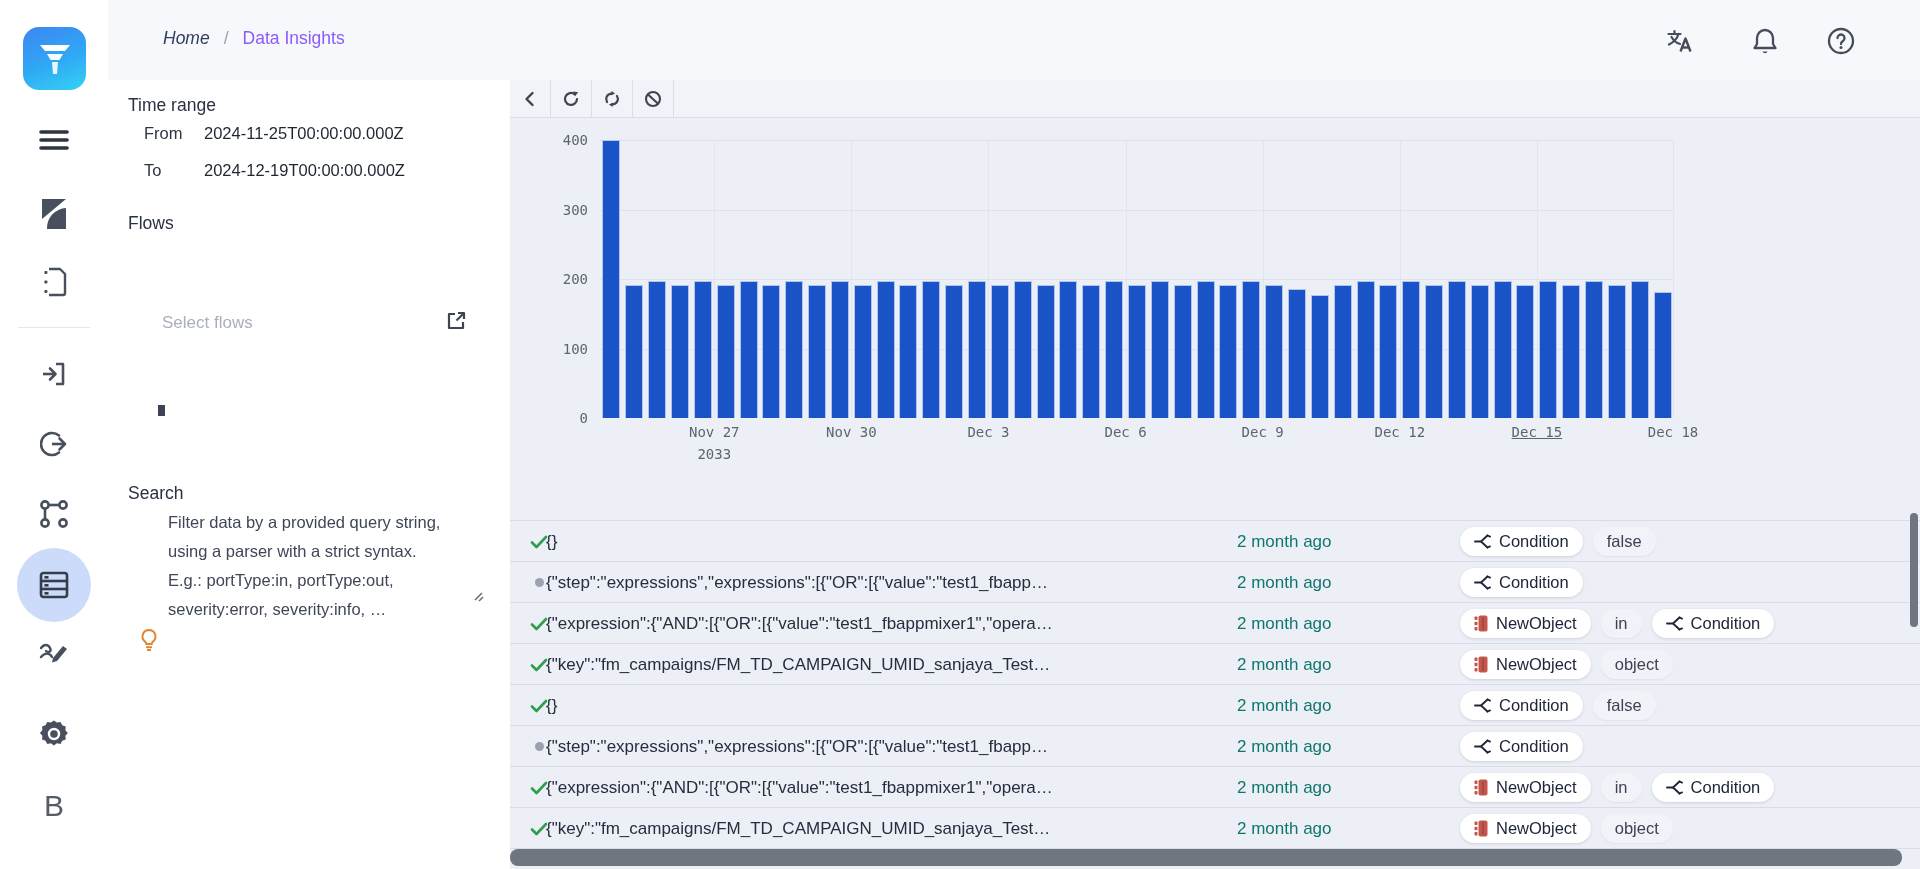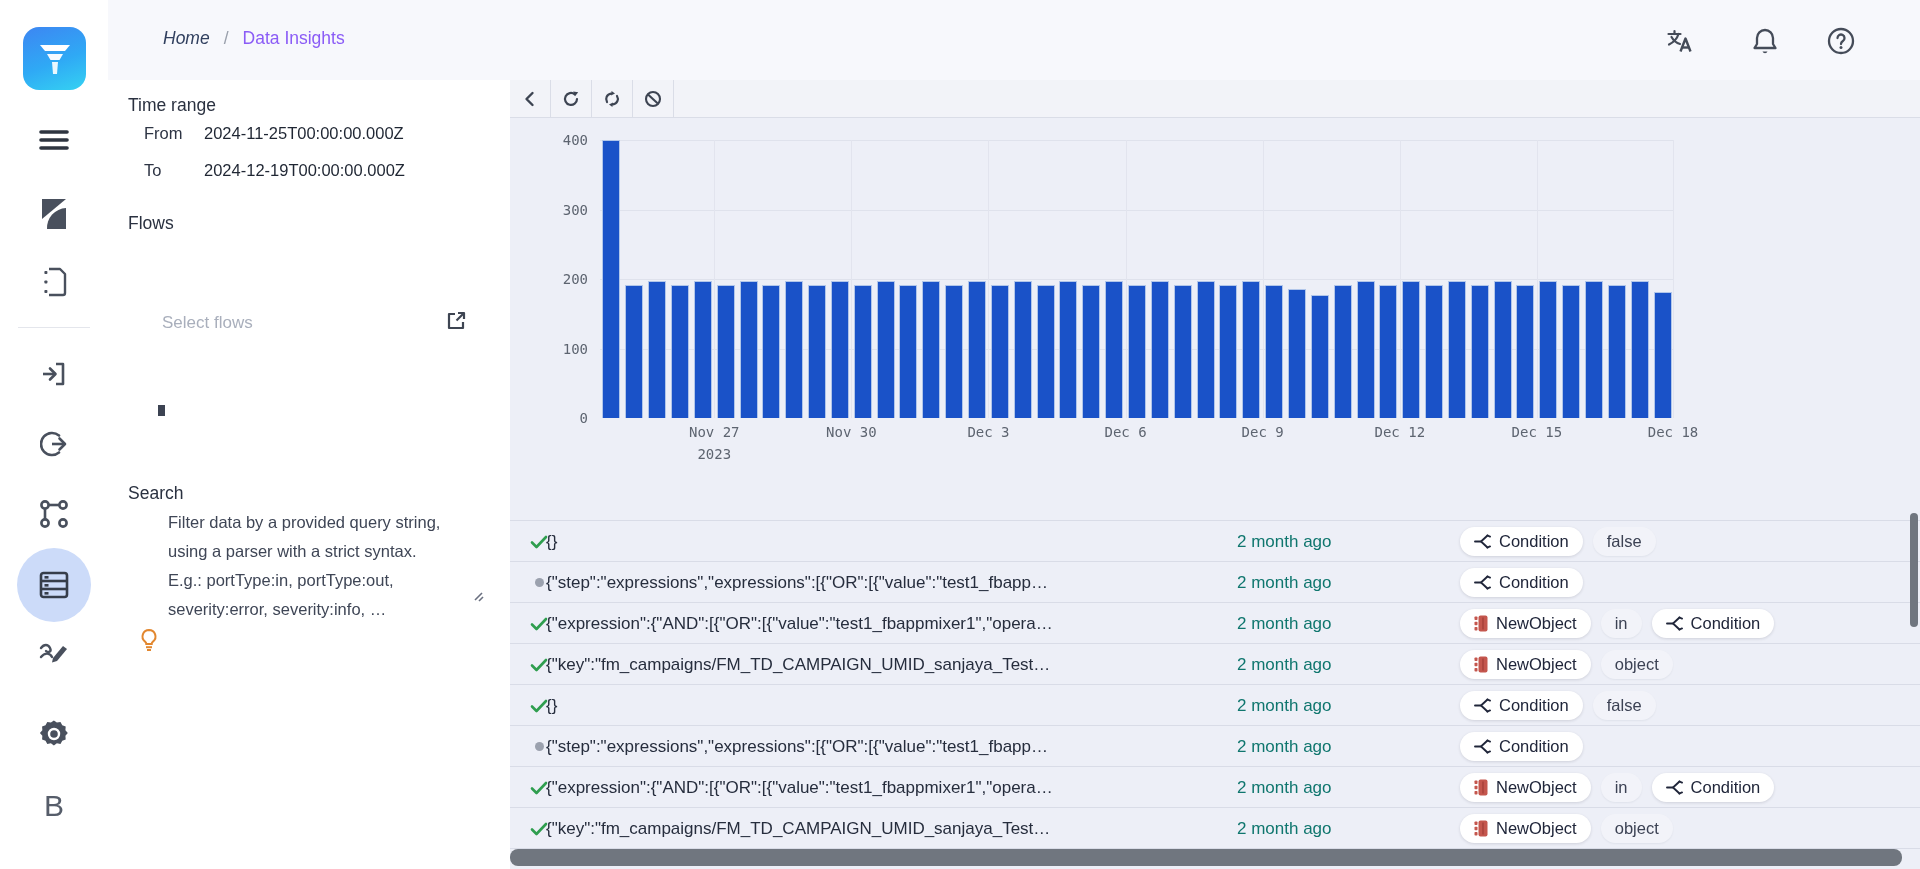--- a/index.html
+++ b/index.html
@@ -349,27 +349,27 @@
     </section>
   <div id="ylabels">
       <div class="ylab" style="position: absolute; left: 20px; top: 330px; width: 58px; right: auto;">0</div>
       <div class="ylab" style="position: absolute; left: 20px; top: 260.5px; width: 58px; right: auto;">100</div>
       <div class="ylab" style="position: absolute; left: 20px; top: 191px; width: 58px; right: auto;">200</div>
       <div class="ylab" style="position: absolute; left: 20px; top: 121.5px; width: 58px; right: auto;">300</div>
       <div class="ylab" style="position: absolute; left: 20px; top: 52px; width: 58px; right: auto;">400</div>
     </div>
   <div id="xlabels">
       <div class="xlab" style="left: 204.255px;">Nov 27</div>
-      <div class="yearlab" style="left: 204.255px;">2023</div>
+      <div class="yearlab" style="left: 204.255px;">2033</div>
       <div class="xlab" style="left: 341.362px;">Nov 30</div>
       <div class="xlab" style="left: 478.468px;">Dec 3</div>
       <div class="xlab" style="left: 615.574px;">Dec 6</div>
       <div class="xlab" style="left: 752.681px;">Dec 9</div>
       <div class="xlab" style="left: 889.787px;">Dec 12</div>
-      <div class="xlab" style="left: 1026.89px;">Dec 15</div>
+      <div class="xlab" style="left: 1026.89px; text-decoration: underline;">Dec 15</div>
       <div class="xlab" style="left: 1163px;">Dec 18</div>
     </div>
 
   <section class="rows" id="rows">
       <div class="row">
         <div class="row-status">
           <svg width="18" height="14" viewBox="0 0 18 14">
             <polyline points="2,7.5 6.5,12 16,2" fill="none" stroke="#2f9e4f" stroke-width="2.6" stroke-linecap="round" stroke-linejoin="round"></polyline>
           </svg>
         </div>

